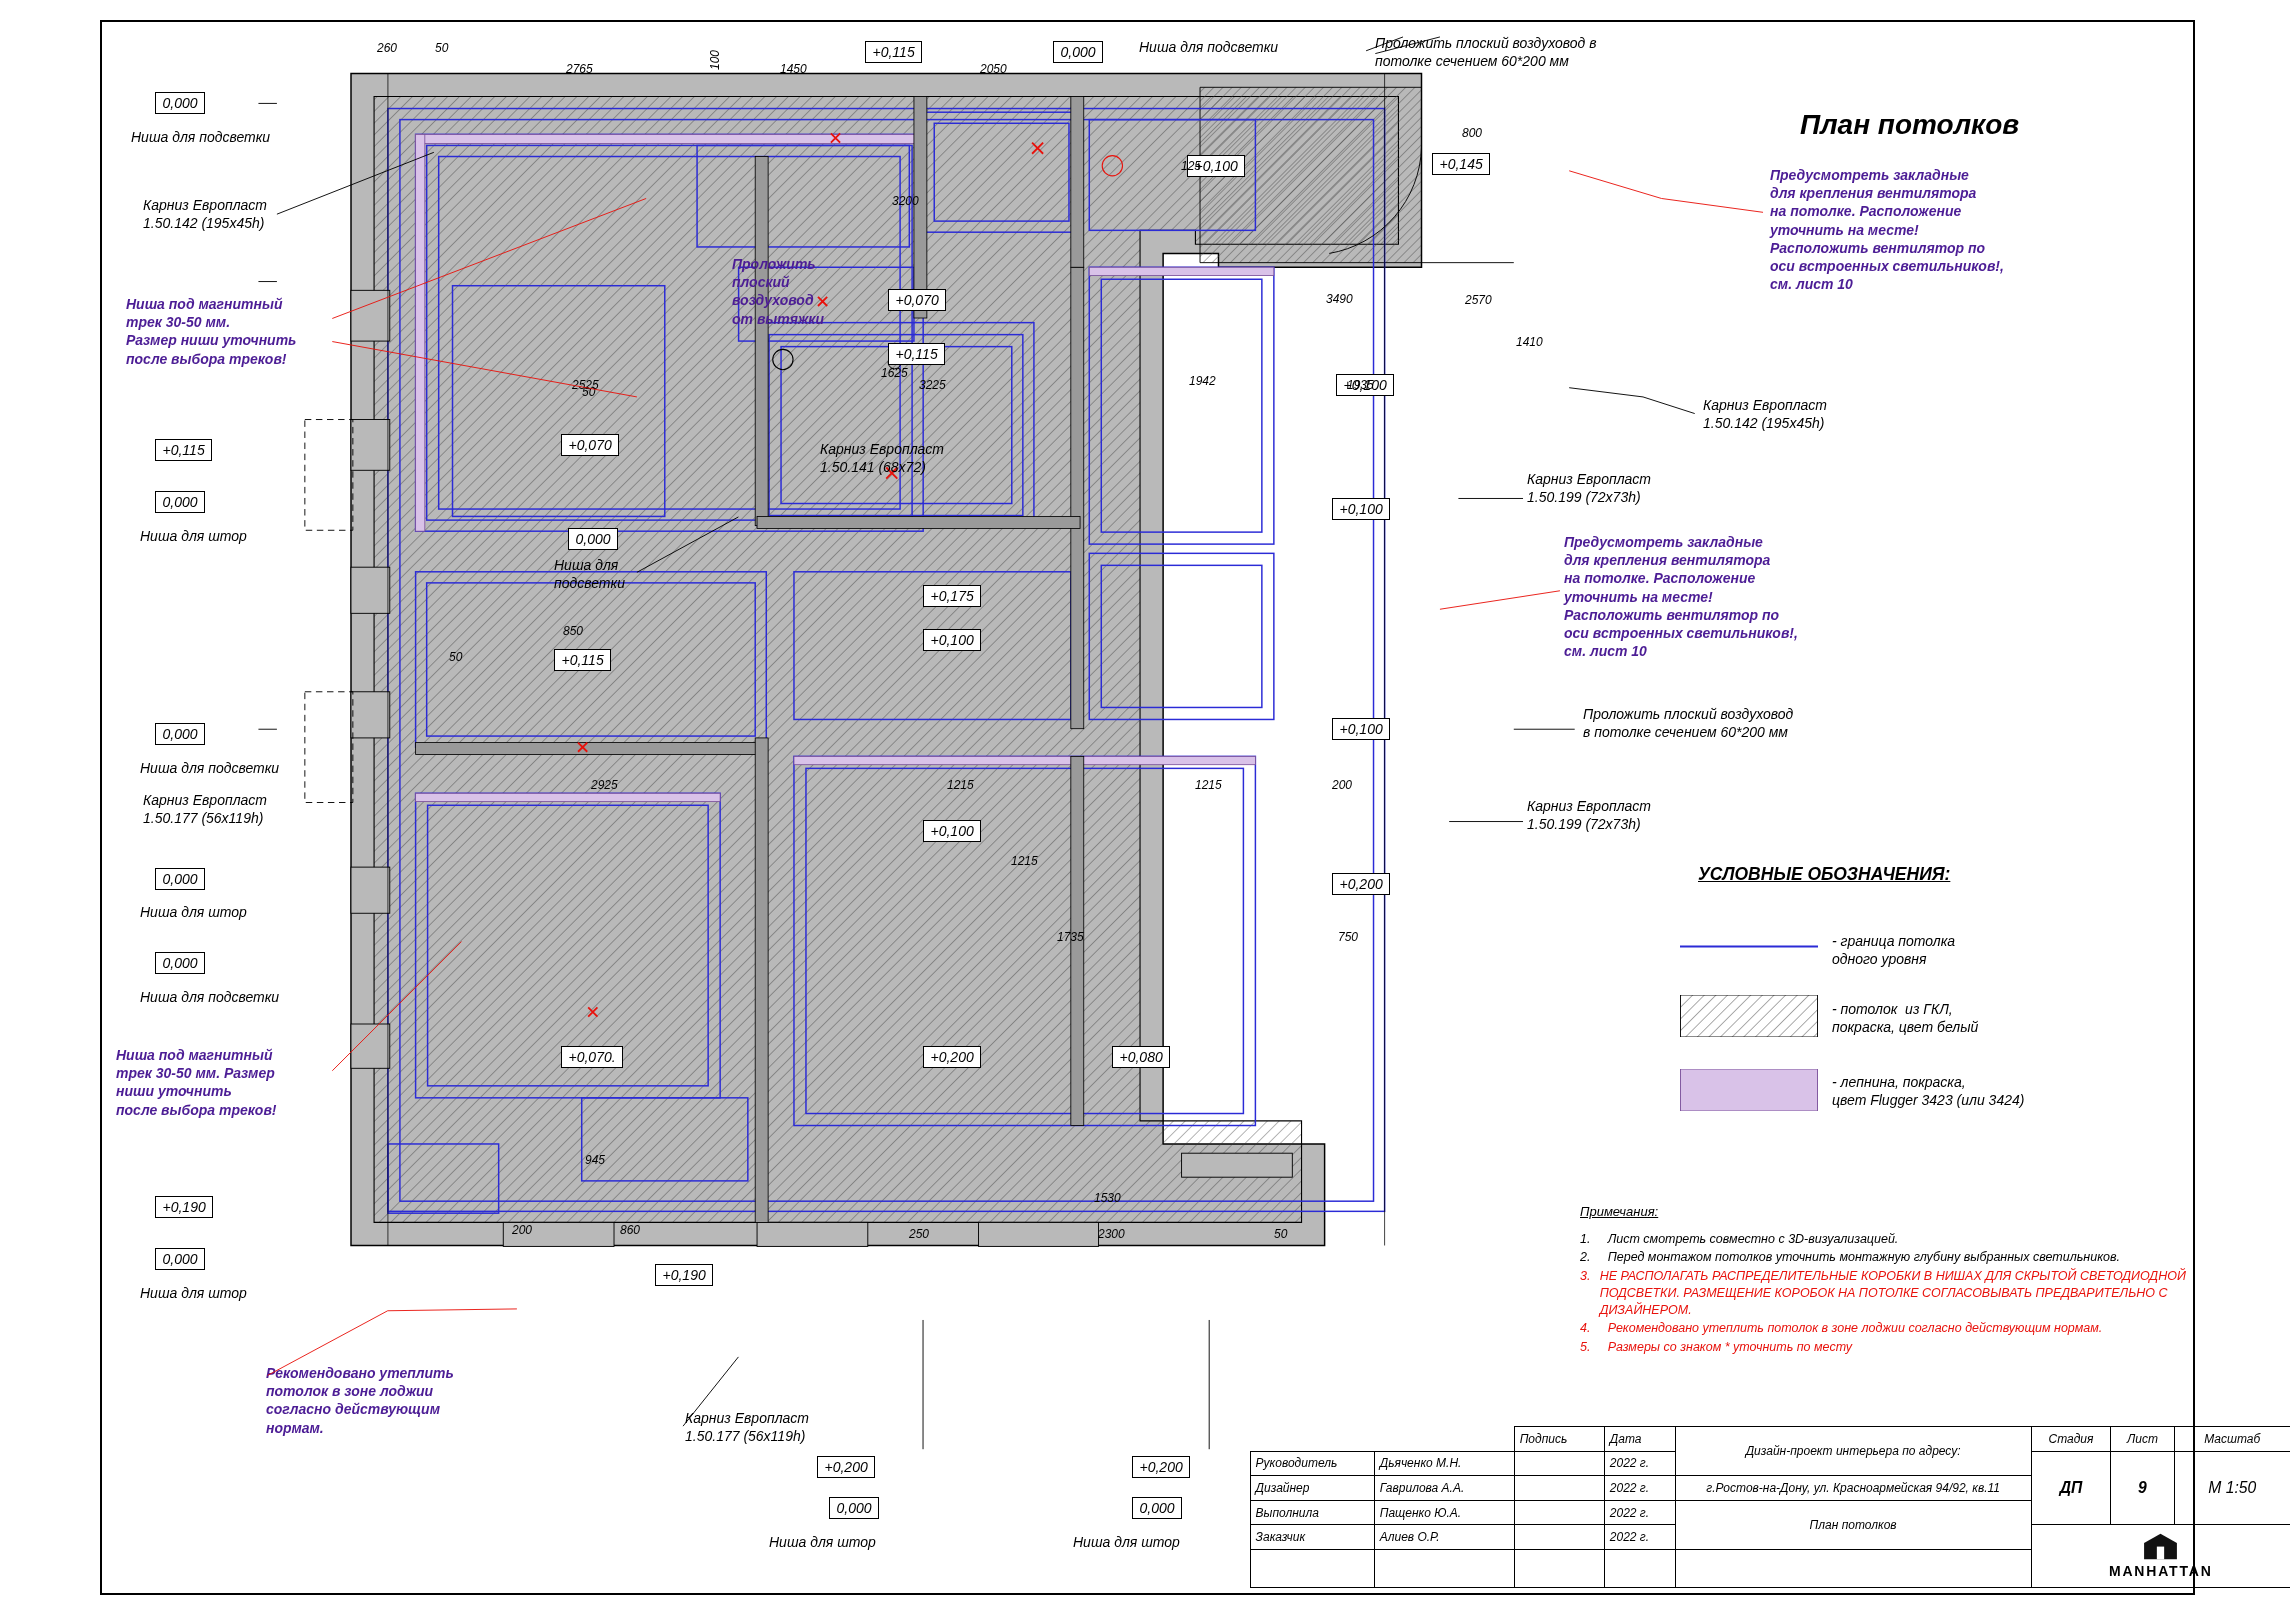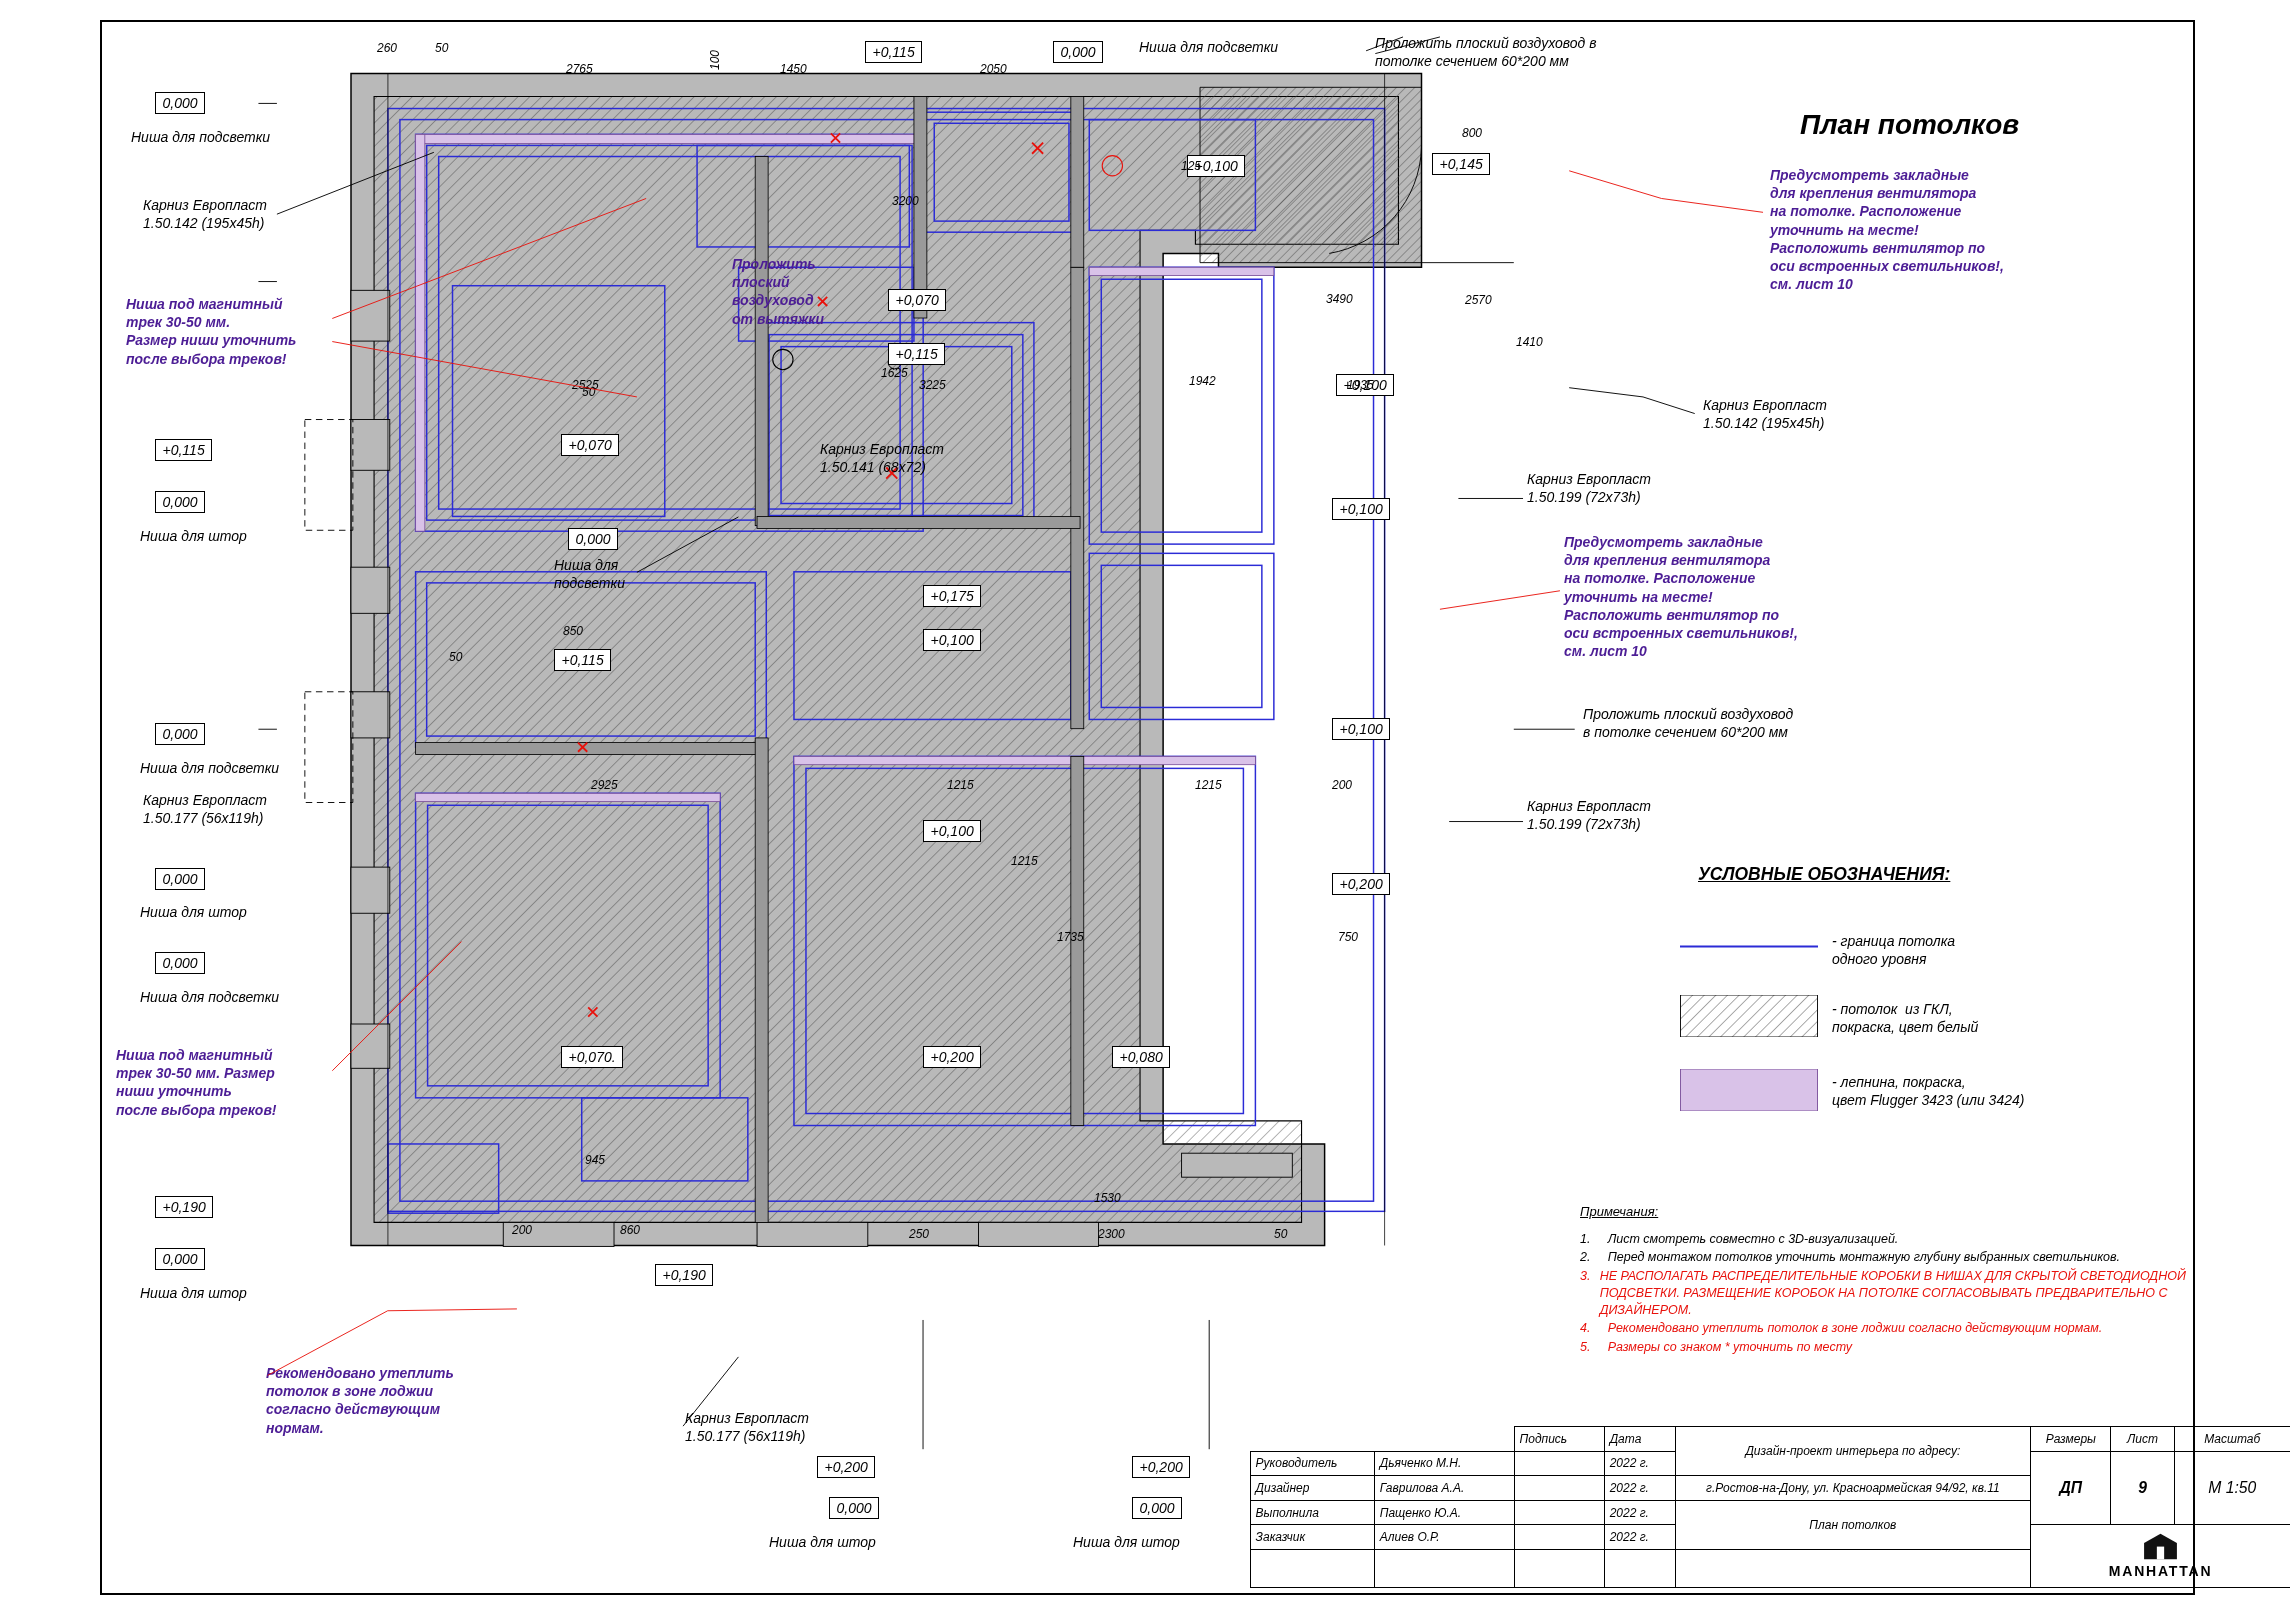--- a/index.html
+++ b/index.html
@@ -314,21 +314,21 @@
   </div>
 
   <table class="stamp">
     <tbody>
         <tr>
       <td rowspan="1" style="width:118px;border:none;"></td>
       <td style="width:137px;border:none;"></td>
       <td style="width:83px;">Подпись</td>
       <td style="width:63px;">Дата</td>
       <td rowspan="2" style="width:369px;text-align:center;">Дизайн-проект интерьера по адресу:</td>
-      <td style="width:72px;text-align:center;">Размеры</td>
+      <td style="width:72px;text-align:center;">Стадия</td>
       <td style="width:55px;text-align:center;">Лист</td>
       <td style="width:111px;text-align:center;">Масштаб</td>
     </tr>
     <tr>
       <td>Руководитель</td>
       <td>Дьяченко М.Н.</td>
       <td></td>
       <td>2022 г.</td>
       <td rowspan="3" style="text-align:center;font-size:15.7px;font-weight:bold;">ДП</td>
       <td rowspan="3" style="text-align:center;font-size:15.7px;font-weight:bold;">9</td>

